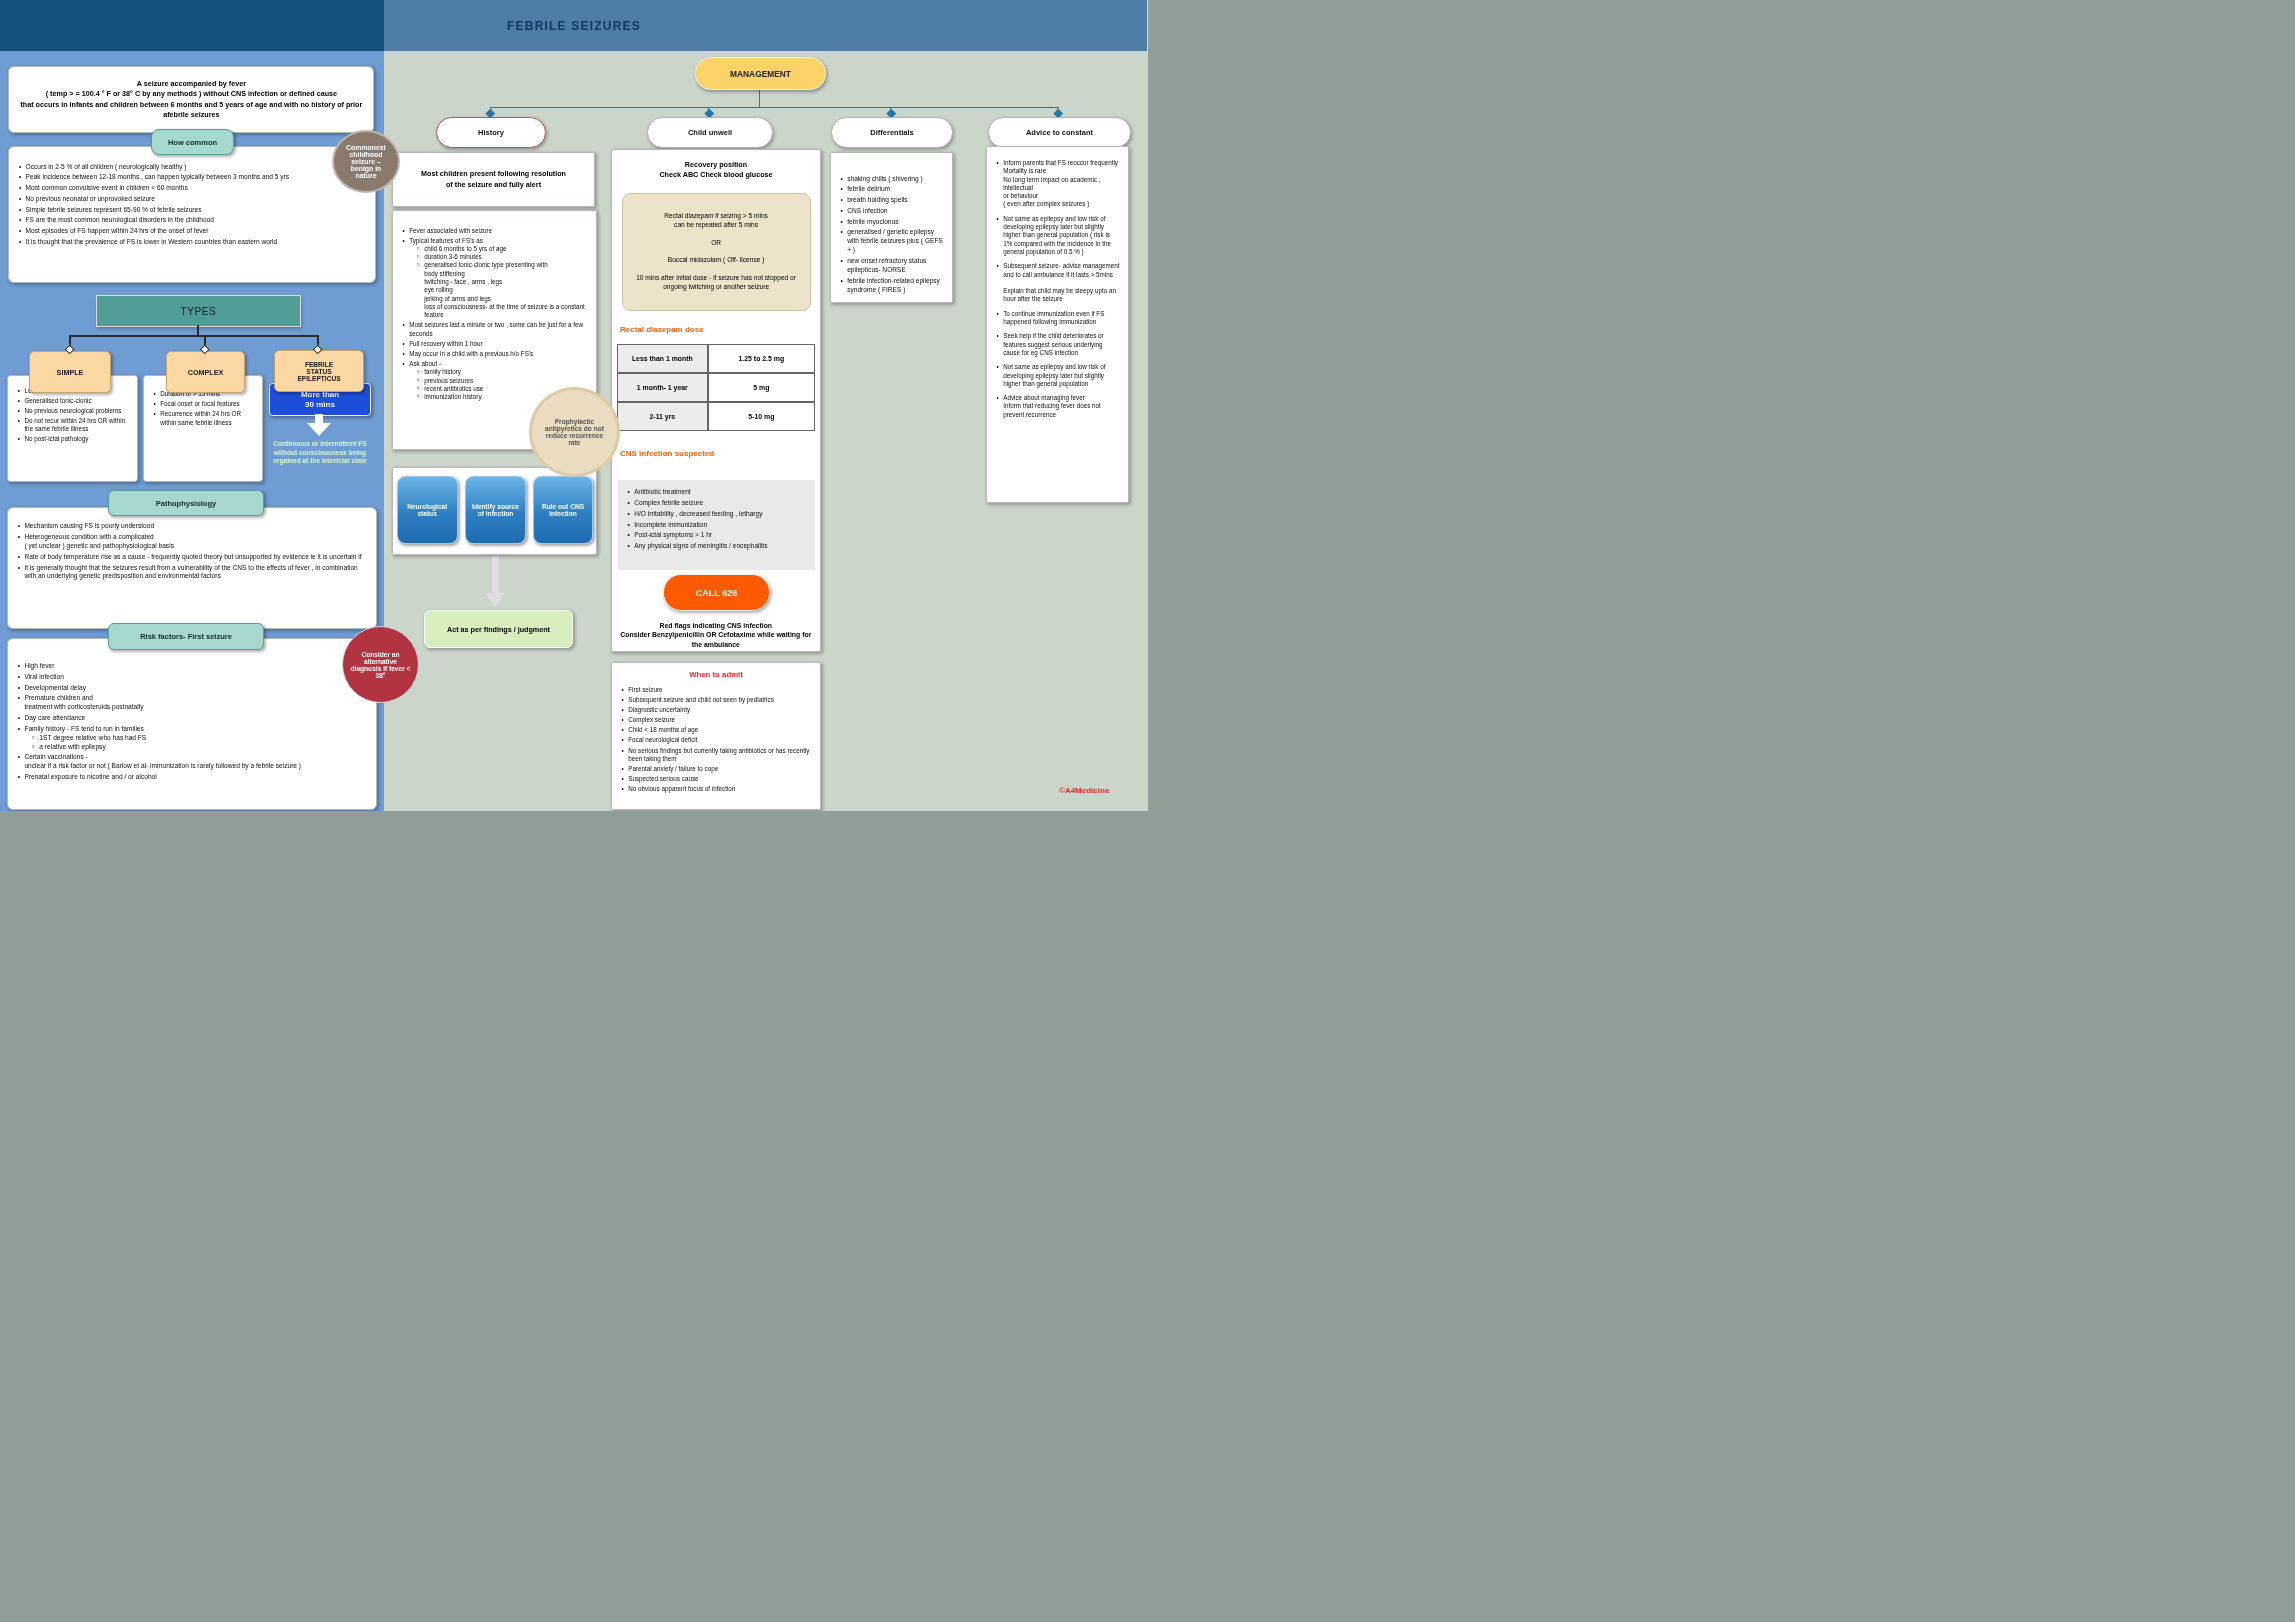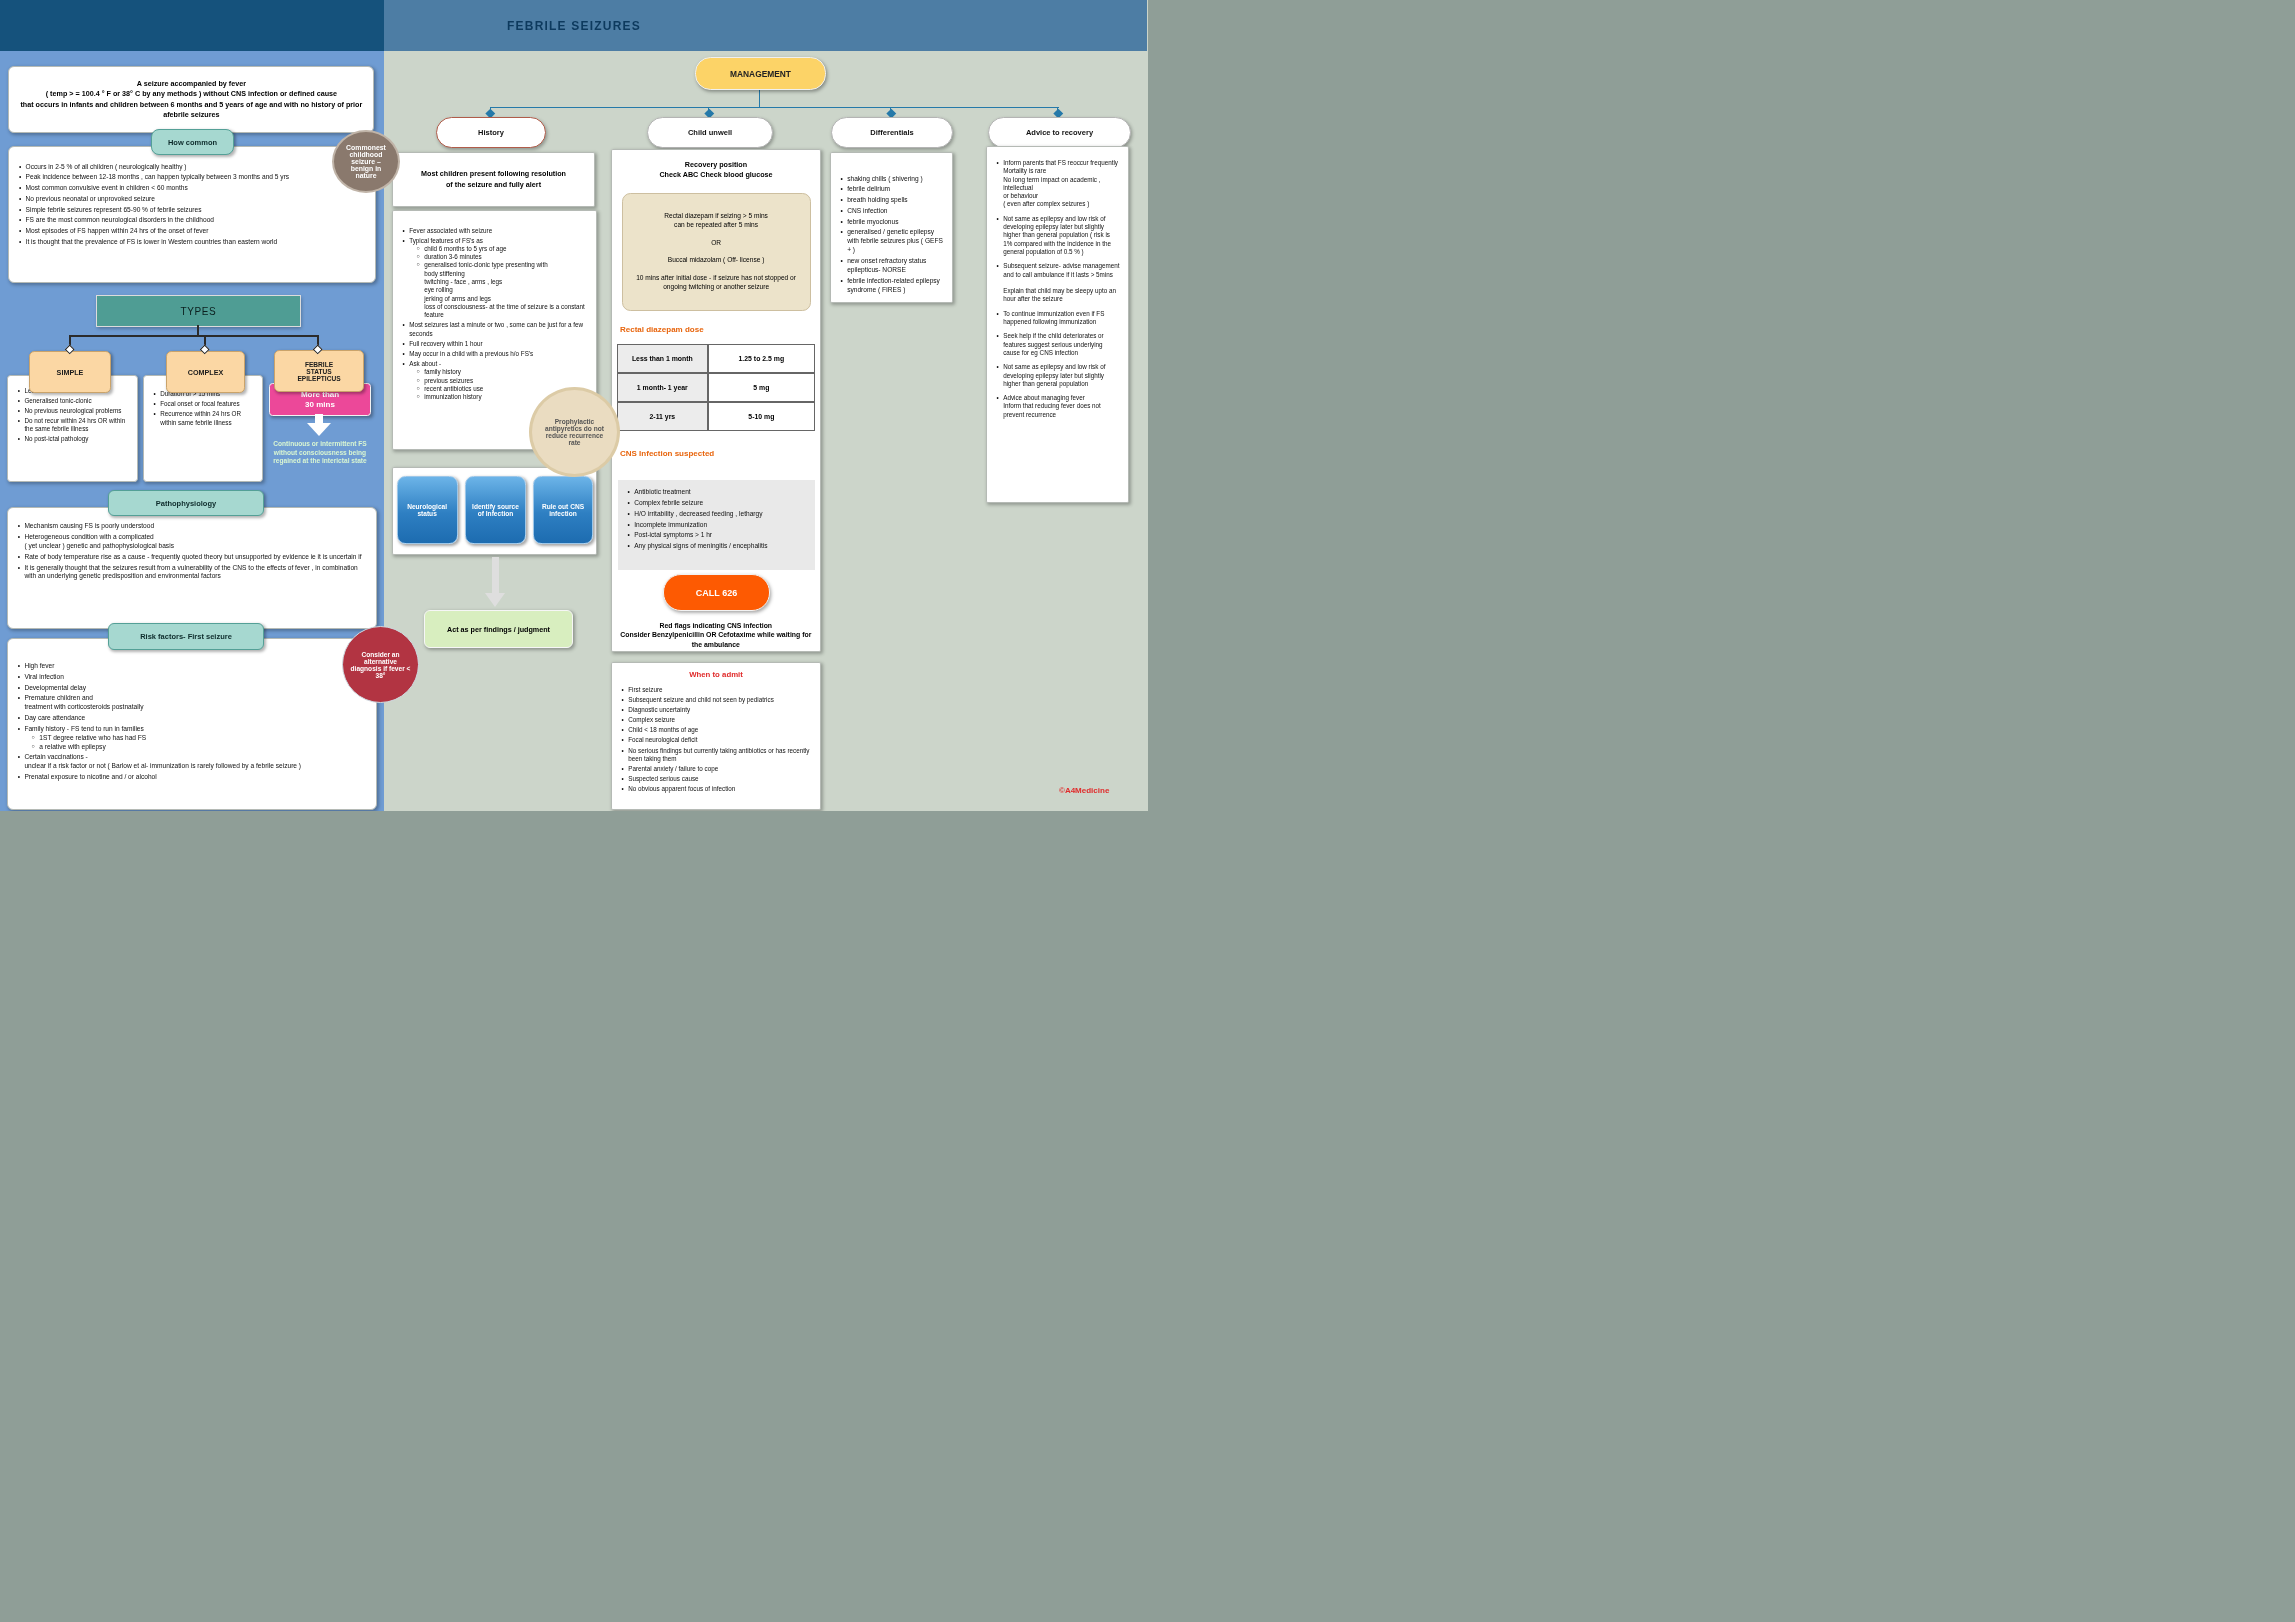--- a/index.html
+++ b/index.html
@@ -99,21 +99,21 @@
       </ul>
   </div>
   <div class="card r6" style="left:143px;top:375px;width:118px;height:105px;">
     <ul class="bul f10" style="padding-top:14.3px;">
         <li>Duration of &gt; 15 mins</li>
         <li>Focal onset or focal features</li>
         <li>Recurrence within 24 hrs OR within same febrile illness</li>
       </ul>
   </div>
 
-  <div class="ctr pre" style="position:absolute;left:269px;top:383px;width:100px;height:31px;background:#ec4899;border:1.8px solid #f2f2f2;
+  <div class="ctr pre" style="position:absolute;left:269px;top:383px;width:100px;height:31px;background:#1d4ed8;border:1.8px solid #f2f2f2;
        border-radius:3.6px;color:#fff;font-weight:bold;font-size:8px;line-height:1.2;box-shadow:1.2px 1.8px 3.6px rgba(0,0,0,.35);">More than
 30 mins</div>
   <div style="position:absolute;left:315px;top:414px;width:8.4px;height:9.6px;background:#fff;"></div>
   <div style="position:absolute;left:307px;top:423px;width:0;height:0;border-left:12px solid transparent;border-right:12px solid transparent;border-top:13px solid #fff;"></div>
   <div class="ctr" style="position:absolute;left:269px;top:440px;width:102px;color:#d9f6d2;font-weight:bold;font-size:6.6px;line-height:1.3;">Continuous or intermittent FS without consciousness being regained at the interictal state</div>
 
   <div class="pill" style="left:108px;top:490px;width:154px;height:24px;z-index:3;">Pathophysiology</div>
   <div class="card r10" style="left:7.2px;top:507px;width:368px;height:120px;z-index:2;">
     <ul class="bul" style="padding-top:14.3px;">
         <li>Mechanism causing FS is poorly understood</li>
@@ -151,21 +151,21 @@
   <div class="tline" style="left:890px;top:107px;width:1.2px;height:10.2px;"></div>
   <div class="tline" style="left:1057px;top:107px;width:1.2px;height:10.2px;"></div>
   <div class="diamond-dark" style="left:487px;top:110px;"></div>
   <div class="diamond-dark" style="left:706px;top:110px;"></div>
   <div class="diamond-dark" style="left:888px;top:110px;"></div>
   <div class="diamond-dark" style="left:1055px;top:110px;"></div>
 
   <div class="oval" style="left:436px;top:117px;width:108px;height:29px;border:0.9px solid #b05c4a;">History</div>
   <div class="oval" style="left:647px;top:117px;width:124px;height:29px;">Child unwell</div>
   <div class="oval" style="left:831px;top:117px;width:120px;height:29px;">Differentials</div>
-  <div class="oval" style="left:988px;top:117px;width:141px;height:29px;">Advice to recovery</div>
+  <div class="oval" style="left:988px;top:117px;width:141px;height:29px;">Advice to constant</div>
 
   <div class="card r3 ctr" style="left:392px;top:152px;width:203px;height:55px;padding:4.8px 8.4px;box-sizing:border-box;">
     <div class="pre" style="font-weight:bold;font-size:7.2px;line-height:1.4;">Most children present following resolution
 of the seizure and fully alert</div>
   </div>
   <div class="card r3" style="left:392px;top:210px;width:203px;height:238px;">
     <ul class="bul f10" style="padding-top:15.5px;">
         <li>Fever associated with seizure</li>
         <li>Typical features of FS's as<ul class="sub"><li>child 6 months to 5 yrs of age</li><li>duration 3-6 minutes</li><li>generalised tonic-clonic type presenting with
 body stiffening

